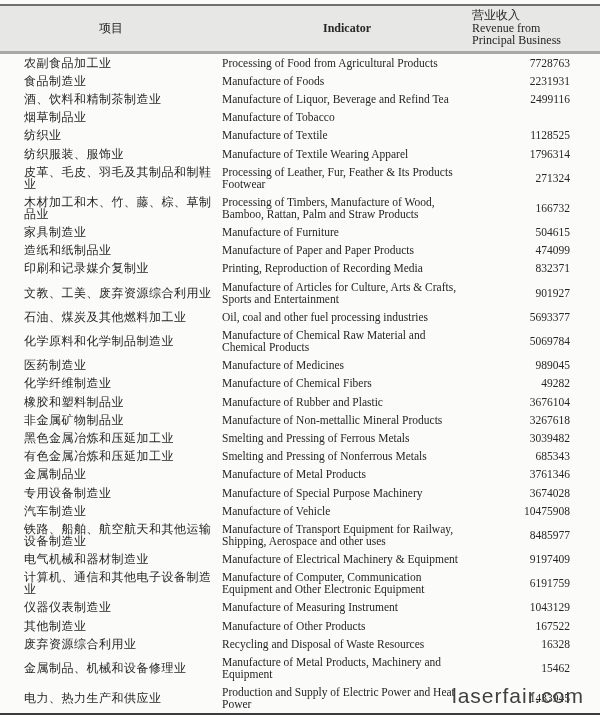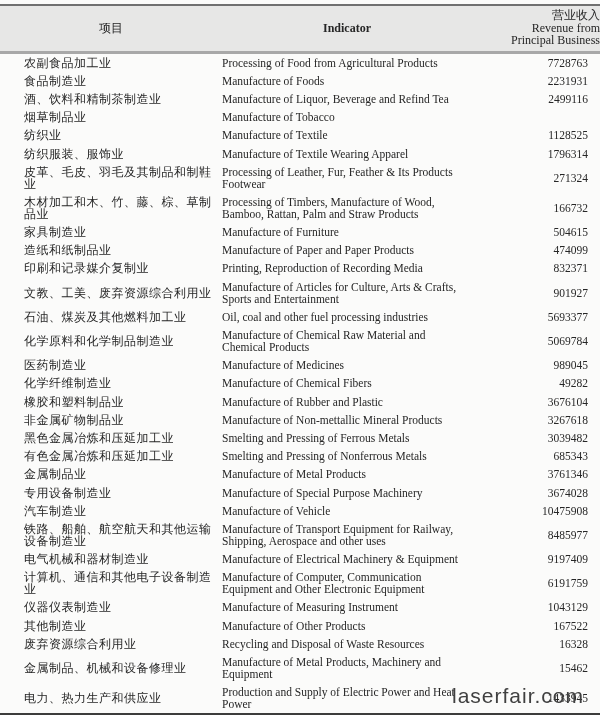--- a/index.html
+++ b/index.html
@@ -32,38 +32,38 @@
     font-weight: normal;
     font-size: 12px;
     line-height: 12.5px;
     text-align: center;
     vertical-align: middle;
     padding: 3px 0 4px 0;
   }
   th.c1 { width: 222px; text-align: center; }
   th.c2 { width: 250px; font-weight: bold; }
   th.c3 { width: 128px; }
-  th .hdr-line { text-align: right; }
+  th .hdr-line { text-align: left; }
   tbody td {
     font-size: 11.5px;
     line-height: 12px;
     padding: 3.1px 0;
     vertical-align: middle;
   }
   tbody td.cn {
     font-size: 12px;
     padding-left: 24px;
     letter-spacing: 0.5px;
   }
   tbody td.en {
     padding-right: 4px;
   }
   tbody td.val {
     text-align: right;
-    padding-right: 12px;
+    padding-right: 30px;
     font-size: 11.5px;
   }
   .watermark {
     position: absolute;
     left: 452px;
     top: 684px;
     font-family: "Liberation Sans", "DejaVu Sans", sans-serif;
     font-size: 21px;
     letter-spacing: 1px;
     white-space: nowrap;

